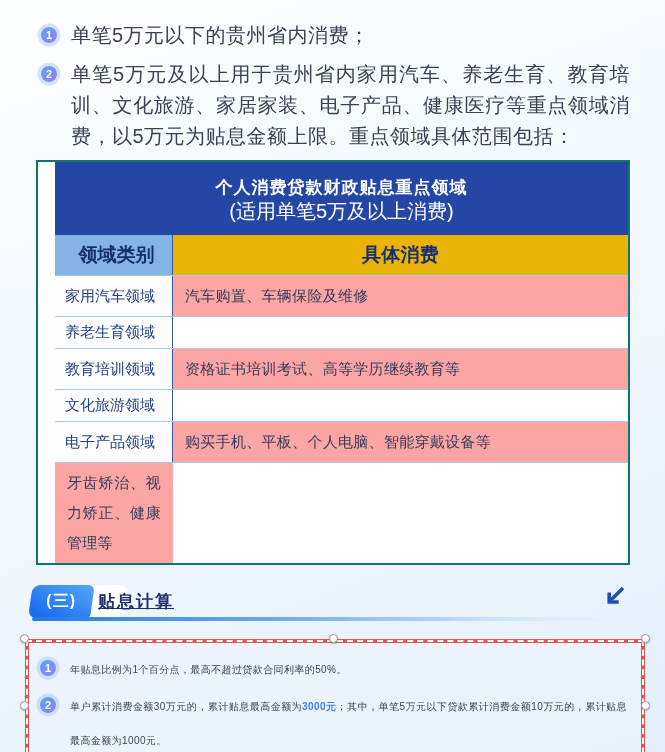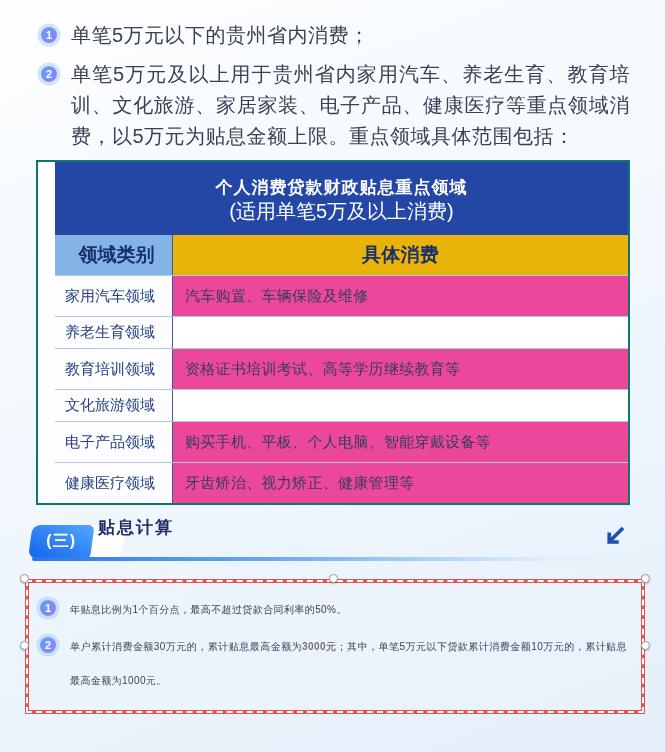--- a/index.html
+++ b/index.html
@@ -41,21 +41,21 @@
       display:flex; align-items:center; }
   .cell-cat.headc { background:#84b4e6; justify-content:center; }
   .cell-det.headc { background:#eab308; justify-content:center; }
   .trow.body { border-top:1px solid #aac8ea; }
   .cell-cat {
     border-right:1.5px solid #3a5a9d; padding:6px 4px 6px 10px;
     color:#24407e; font-size:15px; display:flex; align-items:center;
     background:#fdfdff;
   }
   .cell-det {
-    background:#ec4899; padding:5px 12px; color:#363c57; font-size:15px;
+    background:#fca5a5; padding:5px 12px; color:#363c57; font-size:15px;
     line-height:30px; display:flex; align-items:center; text-align:justify;
     letter-spacing:.3px;
   }
   
   .sec { position:relative; margin:18px 35px 0 28px; height:38px; }
   .sec-bar {
     position:absolute; left:4px; right:0; bottom:0; height:4px;
     background: linear-gradient(90deg, #2a77e7 0%, #6aa9f0 40%, rgba(190,220,248,.25) 85%, rgba(190,220,248,0) 100%);
     border-radius:2px;
   }
@@ -65,35 +65,35 @@
   }
   .tab-blue {
     position:absolute; left:0; bottom:3px; width:62px; height:33px;
     background:linear-gradient(205deg, #55a8fb 0%, #1b6df0 85%);
     transform:skewX(-8deg); transform-origin:bottom left;
     border-radius:8px 6px 4px 8px;
     display:flex; align-items:center; justify-content:center;
   }
   .tab-blue span { transform:skewX(8deg); color:#fff; font-size:16px; font-weight:bold; letter-spacing:1px; }
   .sec-title {
-    position:absolute; left:70px; bottom:22px; color:#1d2e6b;
-    font-size:17px; font-weight:bold; letter-spacing:2px;
+    position:absolute; left:70px; bottom:8px; color:#1d2e6b;
+    font-size:17px; font-weight:bold; letter-spacing:2px;text-decoration:underline;
   }
   .sec-arrow { position:absolute; right:2px; top:0px; width:26px; height:26px; cursor:pointer; }
   
   .hl {
     position:relative; margin:18px 0 0 25px; width:620px;
     border:4px solid #e8514d;
     outline:2px dashed #ffffff; outline-offset:-3px;
     background:rgba(238,245,251,.45);
     padding:7px 14px 9px 8px;
   }
   .hl-item { display:flex; gap:10px; margin:3px 0; }
   .hl-item .txt { font-size:10px; line-height:34px; color:#3a4054; text-align:justify; letter-spacing:.4px; }
-  .hl-em { color:#737373; font-weight:bold; }
+  .hl-em { color:#3b82f6; font-weight:bold; }
   .handle {
     position:absolute; width:9px; height:9px; background:#ffffff;
     border:1.5px solid #999; border-radius:50%;
     box-shadow:0 1px 2px rgba(0,0,0,.25); z-index:3;
   }
   .h-tl{top:-9px;left:-9px;} .h-tm{top:-9px;left:50%;margin-left:-6px;} .h-tr{top:-9px;right:-9px;}
   .h-ml{top:50%;margin-top:-6px;left:-9px;} .h-mr{top:50%;margin-top:-6px;right:-9px;}
 </style>
 </head>
 <body>
@@ -134,21 +134,20 @@
     <div class="cell-det">资格证书培训考试、高等学历继续教育等</div>
   </div>
   <div class="trow body">
     <div class="cell-cat">文化旅游领域</div>
   </div>
   <div class="trow body">
     <div class="cell-cat">电子产品领域</div>
     <div class="cell-det">购买手机、平板、个人电脑、智能穿戴设备等</div>
   </div>
   <div class="trow body">
-    <div class="cell-cat">健康医疗领域</div>
     <div class="cell-det">牙齿矫治、视力矫正、健康管理等</div>
   </div>
 </div>
 
 <div class="sec">
   <div class="tab-white"></div>
   <div class="tab-blue">
     <span>(三)</span>
   </div>
   <div class="sec-title">贴息计算</div>

